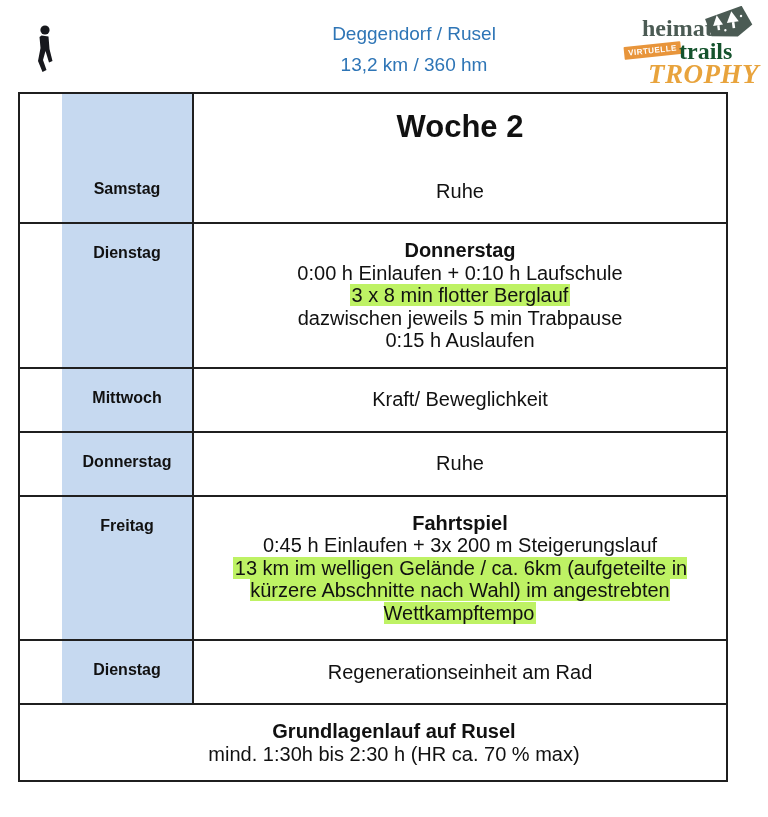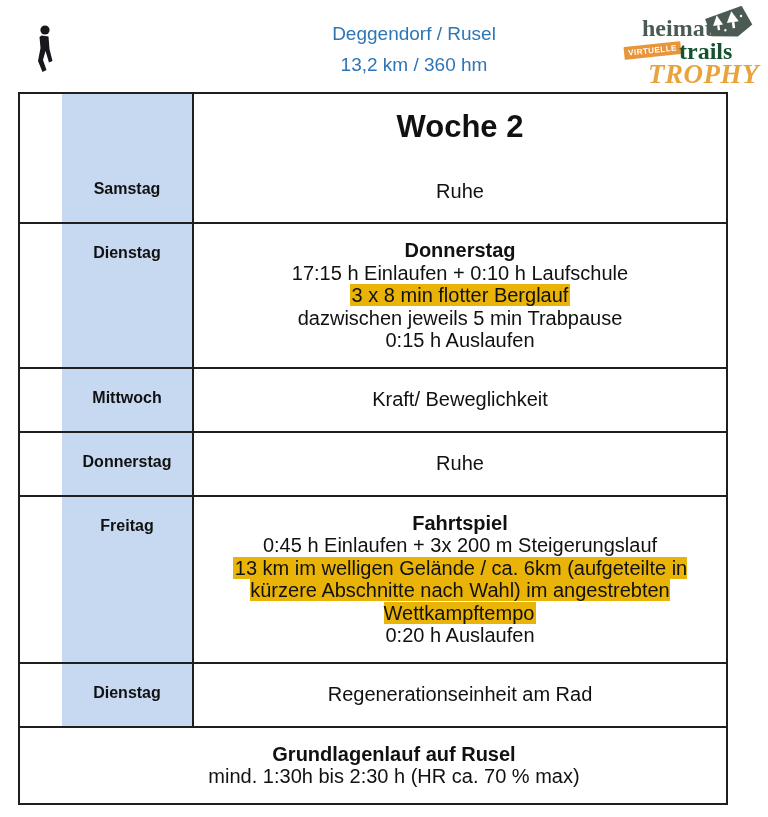--- a/index.html
+++ b/index.html
@@ -51,21 +51,21 @@
     padding-top:20px; box-sizing:border-box;
   }
   .content-cell {
     flex:1; display:flex; flex-direction:column; justify-content:center; align-items:center;
     text-align:center; padding:15px 14px; box-sizing:border-box; min-height:62px;
   }
   .title-row { height:66px; }
   .title-cell { font-size:31px; font-weight:bold; padding:0 14px; }
   .line { font-size:20px; line-height:22.5px; }
   .line .bold { font-weight:bold; }
-  .line .highlight { background:#eab308; padding:0 2px; }
+  .line .highlight { background:#bef264; padding:0 2px; }
 </style>
 </head>
 <body>
 
 <div class="page-header">
 
   <div class="brand">
     <span class="runner-icon-svg">
       <svg width="22" height="50" viewBox="0 0 22 50">
         <g fill="#17181d">
@@ -114,21 +114,21 @@
       <div class="row">
         <div class="day-cell">Samstag</div>
         <div class="content-cell">
           <div class="line"><span>Ruhe</span></div>
         </div>
       </div>
       <div class="row">
         <div class="day-cell">Dienstag</div>
         <div class="content-cell">
           <div class="line"><span class="bold">Donnerstag</span></div>
-          <div class="line"><span>17:15 h Einlaufen + 0:10 h Laufschule</span></div>
+          <div class="line"><span>0:00 h Einlaufen + 0:10 h Laufschule</span></div>
           <div class="line"><span class="highlight">3 x 8 min flotter Berglauf</span></div>
           <div class="line"><span>dazwischen jeweils 5 min Trabpause</span></div>
           <div class="line"><span>0:15 h Auslaufen</span></div>
         </div>
       </div>
       <div class="row">
         <div class="day-cell">Mittwoch</div>
         <div class="content-cell">
           <div class="line"><span>Kraft/ Beweglichkeit</span></div>
         </div>
@@ -138,21 +138,20 @@
         <div class="content-cell">
           <div class="line"><span>Ruhe</span></div>
         </div>
       </div>
       <div class="row">
         <div class="day-cell">Freitag</div>
         <div class="content-cell">
           <div class="line"><span class="bold">Fahrtspiel</span></div>
           <div class="line"><span>0:45 h Einlaufen + 3x 200 m Steigerungslauf</span></div>
           <div class="line"><span class="highlight">13 km im welligen Gelände / ca. 6km (aufgeteilte in kürzere Abschnitte nach Wahl) im angestrebten Wettkampftempo</span></div>
-          <div class="line"><span>0:20 h Auslaufen</span></div>
         </div>
       </div>
       <div class="row">
         <div class="day-cell">Dienstag</div>
         <div class="content-cell">
           <div class="line"><span>Regenerationseinheit am Rad</span></div>
         </div>
       </div>
       <div class="row">
         <div class="content-cell">

